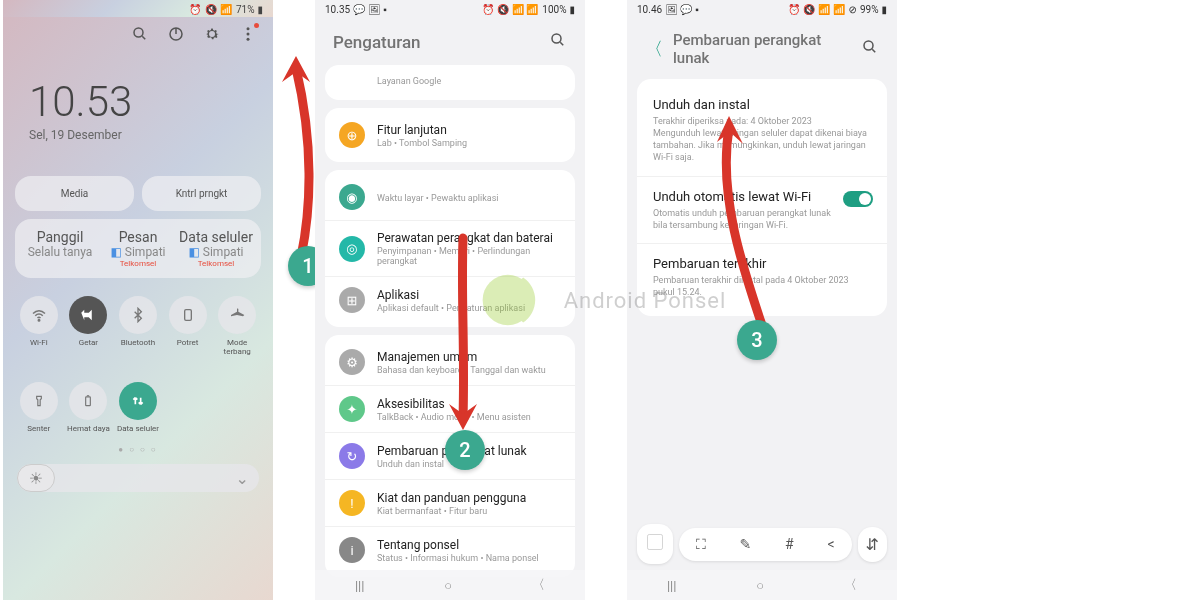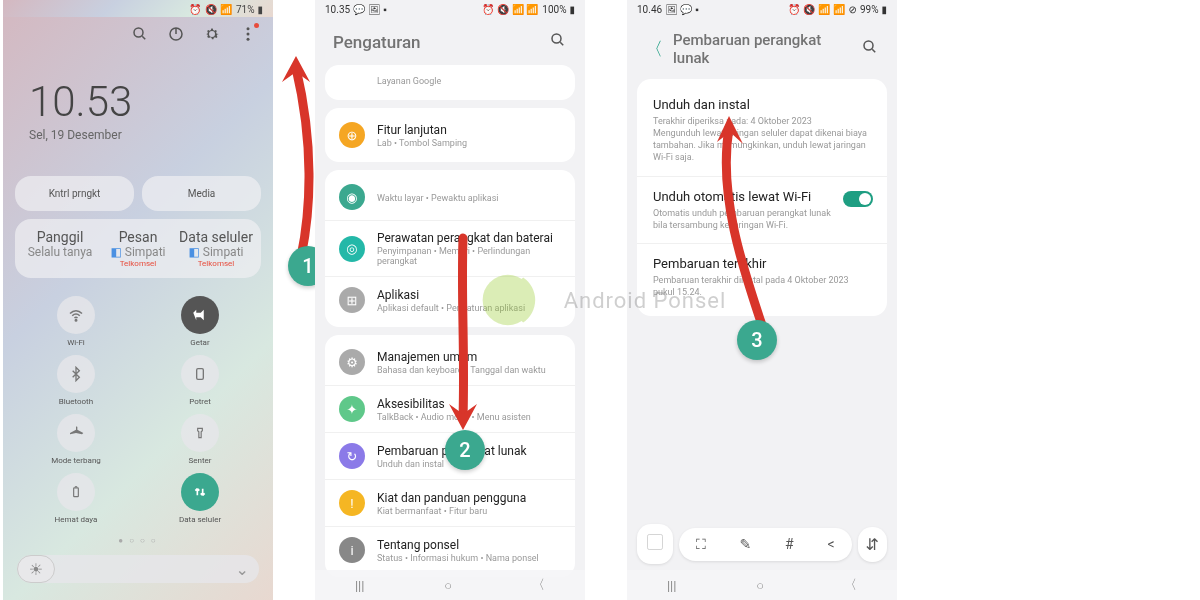--- a/index.html
+++ b/index.html
@@ -19,21 +19,21 @@
 .p1 .clock { text-align: left; padding: 30px 26px 6px; }
 .p1 .clock .time { font-size: 42px; font-weight: 300; color: #444; }
 .p1 .clock .date { font-size: 12px; color: #666; margin-top: 2px; }
 .p1 .card-row { display: flex; gap: 8px; margin: 28px 12px 8px; }
 .p1 .card-sm { flex: 1; background: rgba(240,240,242,0.7); border-radius: 16px; padding: 12px 10px; font-size: 10px; color: #555; text-align: center; }
 .p1 .sim-card-row { display: flex; background: rgba(240,240,242,0.7); border-radius: 16px; margin: 0 12px 8px; padding: 10px 6px; }
 .p1 .sim-col { flex: 1; text-align: center; font-size: 9px; color: #666; }
 .p1 .sim-col .lab { font-size: 14px; color: #555; }
 .p1 .sim-col .op { font-size: 12px; color: #888; display: block; }
 .p1 .sim-col .prov { font-size: 8px; color: #e74c3c; display: block; }
-.p1 .qs-grid { display: grid; grid-template-columns: repeat(2,1fr); gap: 8px 6px; padding: 10px 14px; }
+.p1 .qs-grid { display: grid; grid-template-columns: repeat(5,1fr); gap: 26px 6px; padding: 10px 14px; }
 .p1 .qs { text-align: center; }
 .p1 .qs .circle { width: 38px; height: 38px; border-radius: 50%; background: rgba(230,230,234,0.8); margin: 0 auto 4px; display: flex; align-items: center; justify-content: center; color: #777; }
 .p1 .qs.active .circle { background: #3ba88f; color: #fff; }
 .p1 .qs.dark .circle { background: #555; color: #fff; }
 .p1 .qs .lbl { font-size: 8px; color: #555; }
 .p1 .dots-ind { text-align: center; padding: 2px; color: #aaa; font-size: 8px; letter-spacing: 2px; }
 .p1 .slider-wrap { margin: 8px 14px; display: flex; align-items: center; gap: 8px; }
 .p1 .slider { flex: 1; height: 28px; background: rgba(230,230,234,0.8); border-radius: 14px; position: relative; display:flex; align-items:center; }
 .p1 .slider .knob { width: 38px; height: 28px; background: #e8e8ea; border-radius: 14px; position: absolute; left: 0; display: flex; align-items: center; justify-content: center; color: #888; border:1px solid #ccc; }
 .p1 .slider .caret { margin-left: auto; padding-right: 10px; color: #999; }
@@ -113,22 +113,22 @@
             <circle cx="12" cy="5" r="2"></circle>
             <circle cx="12" cy="12" r="2"></circle>
             <circle cx="12" cy="19" r="2"></circle>
           </svg><span style="position:absolute;top:-2px;right:-2px;width:5px;height:5px;background:#e74c3c;border-radius:50%"></span></span>
   </div>
   <div class="clock">
     <div class="time">10.53</div>
     <div class="date">Sel, 19 Desember</div>
   </div>
   <div class="card-row">
+    <div class="card-sm">Media</div>
     <div class="card-sm">Kntrl prngkt</div>
-    <div class="card-sm">Media</div>
   </div>
   <div class="sim-card-row">
     <div class="sim-col">
       <span class="lab">Panggil</span>
       <span class="op">Selalu tanya</span>
     </div>
     <div class="sim-col">
       <span class="lab">Pesan</span>
       <span class="op"><span style="color:#4a90e2">◧</span> <span>Simpati</span></span>
       <span class="prov">Telkomsel</span>

